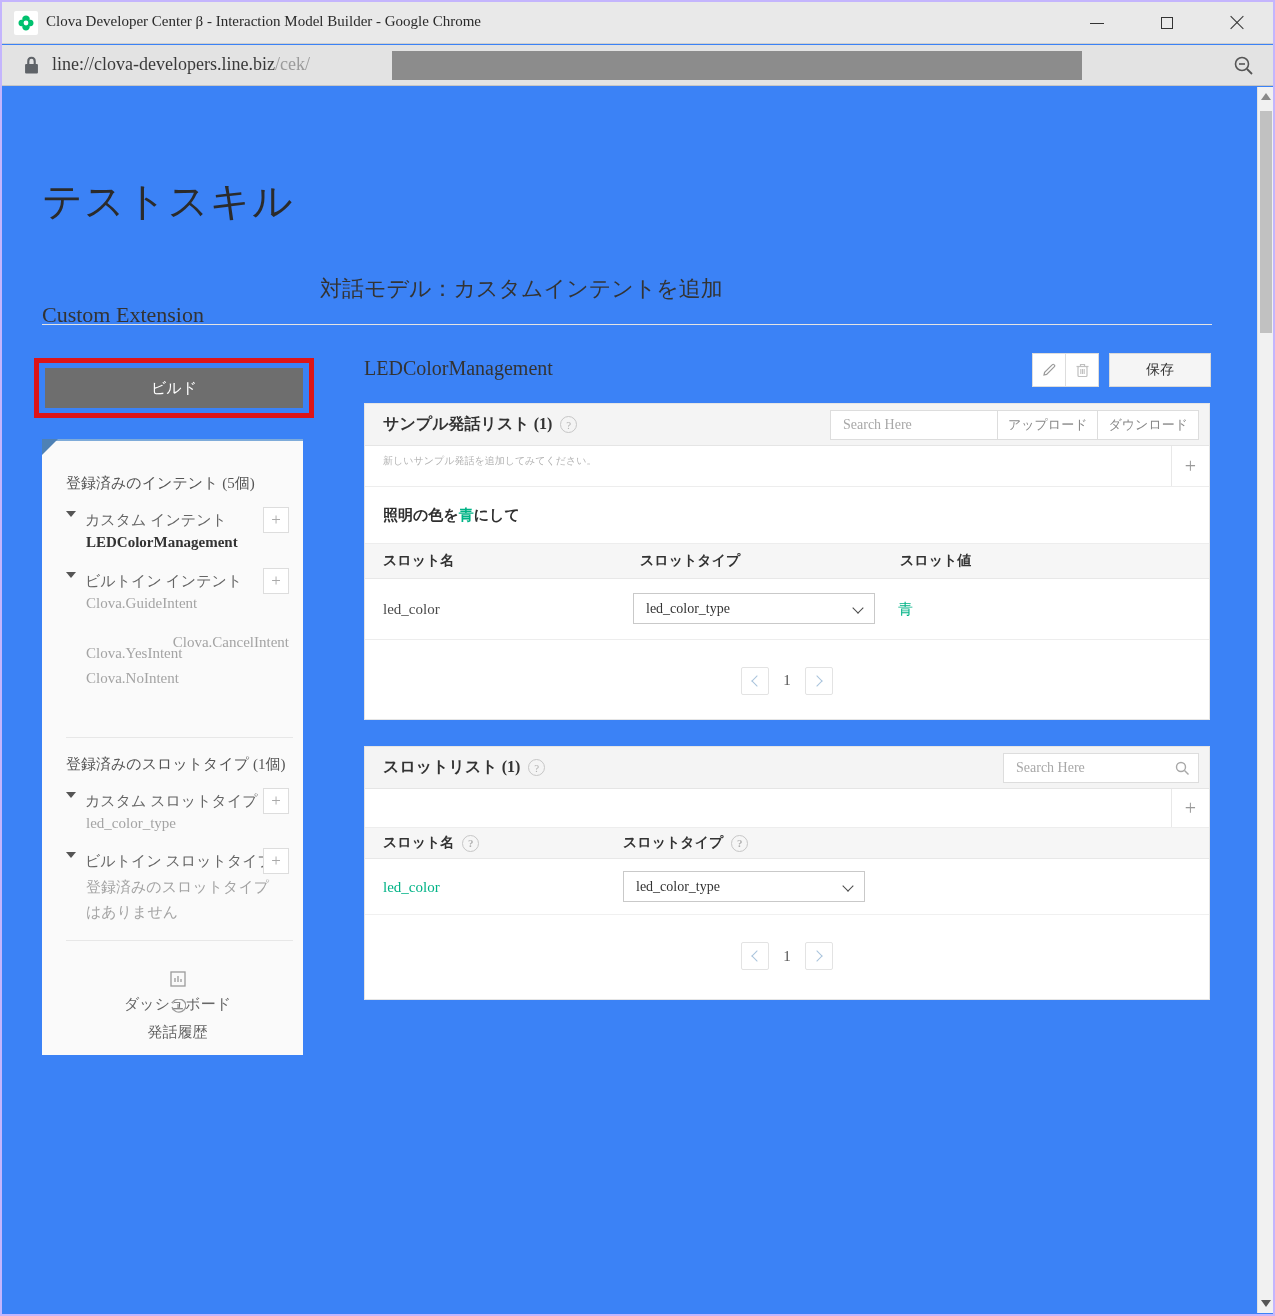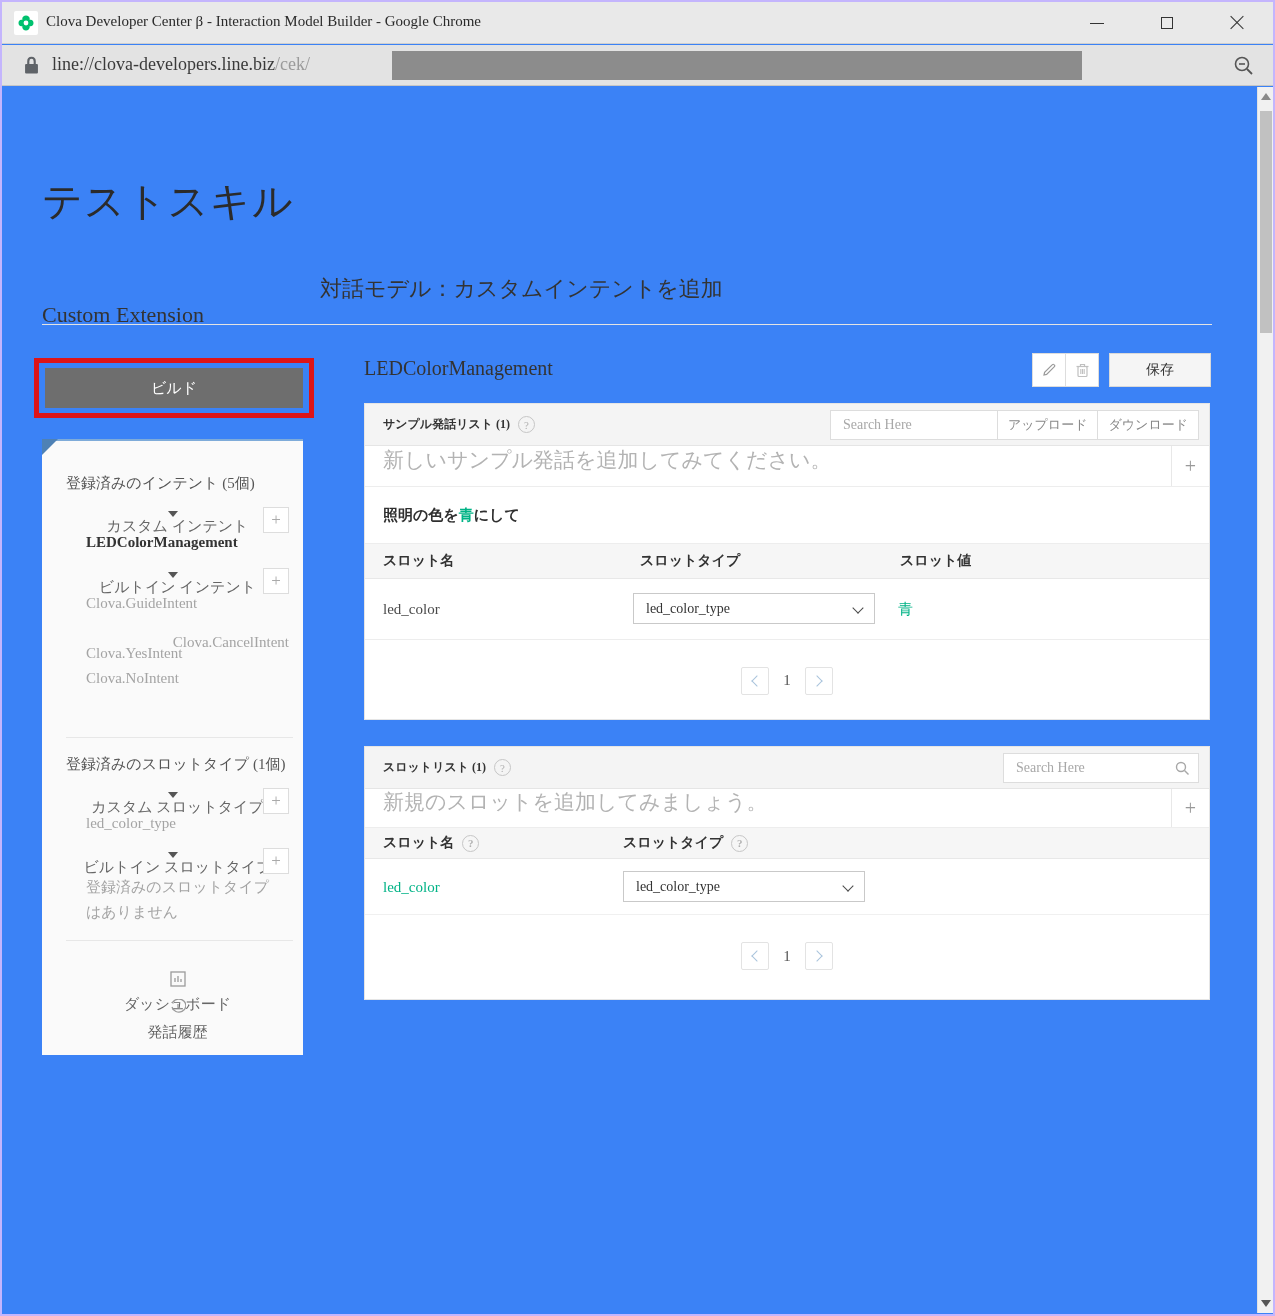--- a/index.html
+++ b/index.html
@@ -35,49 +35,49 @@
   .section-label { position:absolute; left:40px; top:272px; font-size:22px; color:#333;margin-top:28px; }
   .subtitle { position:absolute; left:318px; top:272px; font-size:22px; color:#333; }
   .top-divider { position:absolute; left:40px; top:322px; width:1170px; height:0; border-top:1px solid #e3e3e3; }
 
   
   .red-annot { position:absolute; left:32px; top:356px; width:280px; height:60px; border:5px solid #dd1418; }
   .build-btn { position:absolute; left:43px; top:366px; width:258px; height:40px; background:#6e6e6e; color:#fff; font-size:15px; display:flex; align-items:center; justify-content:center; cursor:pointer; }
   .side-panel { position:absolute; left:40px; top:437px; width:261px; height:616px; background:#fafafa; border-top:2px solid #7eabd9; }
   .fold { position:absolute; left:0; top:-2px; width:16px; height:16px; background:#4e81b5; clip-path:polygon(0 0,100% 0,0 100%); }
   .srow { position:absolute; left:24px; right:14px; font-size:15px; color:#555; }
-  .grp { display:flex; align-items:center; color:#666;flex-direction:column; }
+  .grp { display:flex; align-items:flex-start; color:#666; }
   .tri-down { width:0; height:0; border-left:5px solid transparent; border-right:5px solid transparent; border-top:6px solid #555; margin-right:9px; }
   .plus-box { position:absolute; right:0; top:-4px; width:26px; height:26px; background:#fff; border:1px solid #ddd; color:#aaa; font-size:17px; line-height:24px; text-align:center; cursor:pointer; }
   .side-item { color:#a4a4a4; cursor:pointer; }
   .side-item-active { color:#333; font-weight:bold; }
   .indent { padding-left:20px; }
   .sdivider { position:absolute; left:24px; right:10px; border-top:1px solid #e7e7e7; }
   .side-link { display:flex; align-items:center; gap:8px; color:#666; cursor:pointer;flex-direction:column; }
   .side-link svg { flex:0 0 auto; }
 
   
   .intent-heading { position:absolute; left:362px; top:355px; font-size:20px; color:#333; }
   .icon-btn { position:absolute; top:351px; width:34px; height:34px; background:#fff; border:1px solid #ddd; display:flex; align-items:center; justify-content:center; cursor:pointer; }
   .save-btn { position:absolute; left:1107px; top:351px; width:102px; height:34px; background:#f5f5f5; border:1px solid #d9d9d9; font-size:14px; color:#333; display:flex; align-items:center; justify-content:center; cursor:pointer; }
 
   .panel { position:absolute; left:362px; width:846px; border:1px solid #e5e5e5; background:#fff; }
   .panel-hd { position:relative; background:#f4f4f4; border-bottom:1px solid #e5e5e5; display:flex; align-items:center; padding:0 18px; }
-  .panel-hd-title { font-size:12px; font-weight:bold; color:#333; }
+  .panel-hd-title { font-size:16px; font-weight:bold; color:#333; }
   .help-c { display:inline-flex; width:17px; height:17px; border:1px solid #c6c6c6; border-radius:50%; color:#b0b0b0; font-size:11px; align-items:center; justify-content:center; margin-left:8px; cursor:pointer; }
   .search-box { position:absolute; height:30px; background:#fff; border:1px solid #ddd; }
   .search-box input { position:absolute; inset:0; border:0; outline:none; background:transparent; padding:0 30px 0 12px; font-size:14px; color:#555; font-family:inherit; }
   .search-box input::placeholder { color:#a8a8a8; }
   .mag { position:absolute; right:8px; top:7px; }
   .updown { position:absolute; right:10px; top:6px; display:flex;margin-left:42px; }
   .updown .ud-btn { height:30px; background:#fff; border:1px solid #ddd; font-size:13px; color:#888; display:flex; align-items:center; padding:0 10px; cursor:pointer; }
   .updown .ud-btn + .ud-btn { border-left:0; }
 
   .add-row { position:relative; border-bottom:1px solid #ededed; }
-  .add-row input { position:absolute; left:0; top:0; bottom:12px; width:770px; border:0; outline:none; padding:0 18px; font-size:21px; color:#555; font-family:inherit; }
+  .add-row input { position:absolute; left:0; top:0; bottom:12px; width:770px; border:0; outline:none; padding:0 18px; font-size:10px; color:#555; font-family:inherit; }
   .add-row input::placeholder { color:#b3b3b3; }
   .add-plus { position:absolute; right:0; top:0; bottom:0; width:38px; border-left:1px solid #e8e8e8; display:flex; align-items:center; justify-content:center; color:#999; font-size:20px; cursor:pointer; }
 
   .utter-row { position:relative; height:57px; border-bottom:1px solid #ededed; display:flex; align-items:center; padding:0 18px; font-size:15px; font-weight:bold; color:#2f2f2f;text-align:center; }
   .green { color:#00b386; }
 
   .tbl-hd { position:relative; background:#f6f6f6; border-bottom:1px solid #e8e8e8; font-size:14px; font-weight:bold; color:#333; }
   .tbl-hd span.col, .tbl-row .col { position:absolute; top:50%; transform:translateY(-50%); }
   .tbl-row { position:relative; border-bottom:1px solid #ededed; font-size:15px; color:#4a4a4a; }
 
@@ -283,21 +283,20 @@
       <div class="search-box" style="right:10px; top:6px; width:196px;">
         <input type="text" placeholder="Search Here" style="">
         <svg class="mag" width="15" height="15" viewBox="0 0 15 15">
           <circle cx="6" cy="6" r="4.5" fill="none" stroke="#a8a8a8" stroke-width="1.4"></circle>
           <line x1="9.5" y1="9.5" x2="13.5" y2="13.5" stroke="#a8a8a8" stroke-width="1.4"></line>
         </svg>
       </div>
     </div>
 
     <div class="add-row" style="height:39px;">
-      <input type="text" placeholder="新規のスロットを追加してみましょう。" style="">
       <div class="add-plus">+</div>
     </div>
 
     <div class="tbl-hd" style="height:31px;">
       <span class="col" style="left:18px; display:inline-flex; align-items:center;">
           <span>スロット名</span>
           <span class="help-c">?</span>
         </span>
       <span class="col" style="left:258px; display:inline-flex; align-items:center;">
           <span>スロットタイプ</span>

